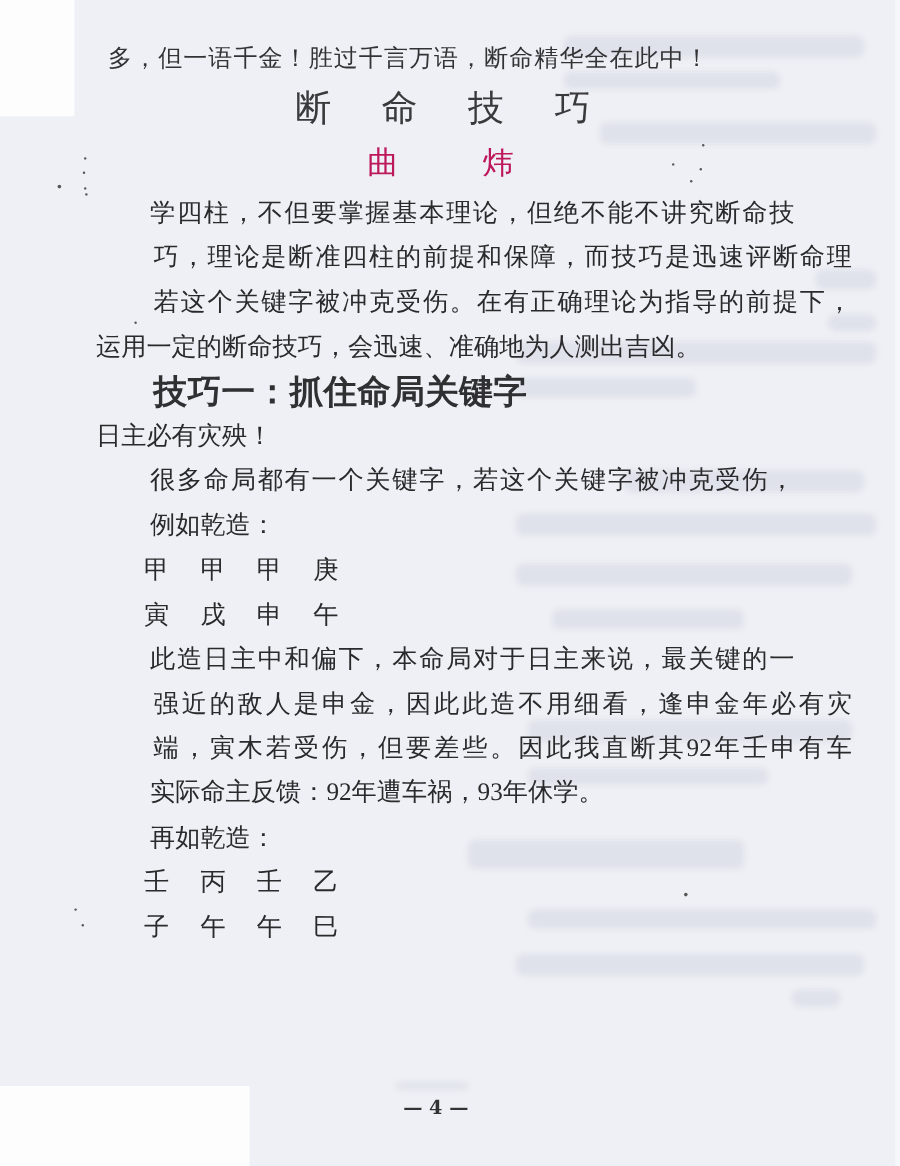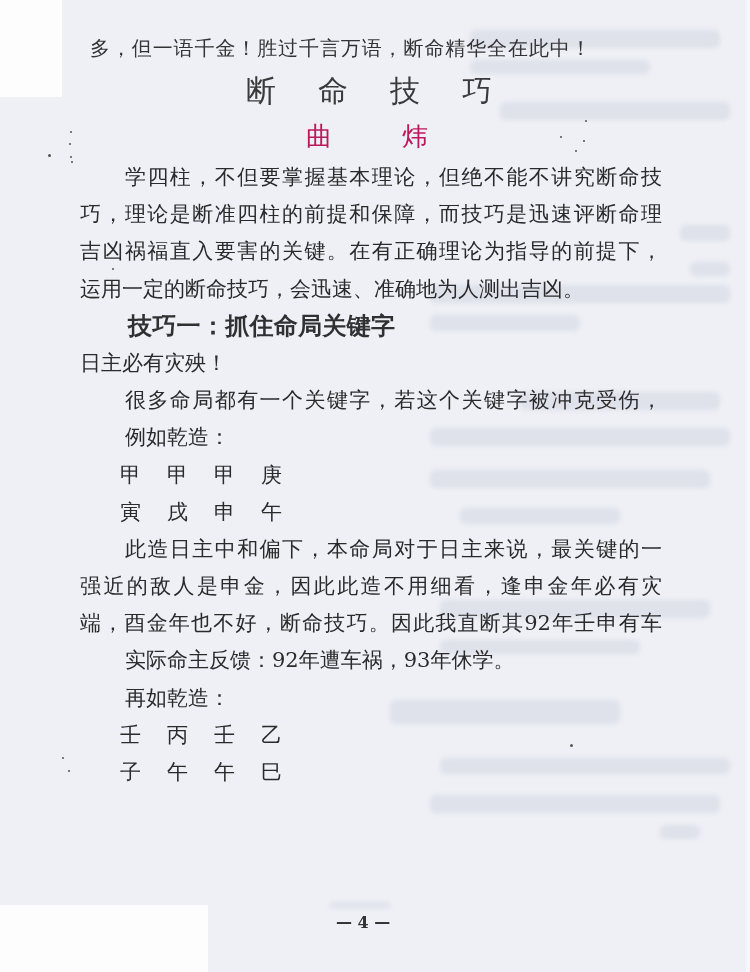--- a/index.html
+++ b/index.html
@@ -28,32 +28,32 @@
     }
     .author {
       position: absolute; left: 306px; top: 121px; height: 30px; line-height: 30px;
       font-family: "DejaVu Sans", "Liberation Sans", sans-serif;
       font-size: 26px; letter-spacing: 70px; white-space: nowrap; color: #be185d;
     }
 
     .body-block { position: absolute; left: 0; top: 159px; width: 750px; }
     .ln {
       height: 37.2px; line-height: 37.2px; font-size: 21px; white-space: nowrap;
-      box-sizing: border-box; position: relative;
+      box-sizing: border-box; position: relative; font-family: Liberation Serif, serif;
     }
     .ln span.t { display: inline-block; }
     .ind { padding-left: 125px; }
     .wrap { padding-left: 80px; }
     .full span.t { text-align: justify; text-align-last: justify; }
     .full.ind span.t { width: 537px; }
-    .full.wrap span.t { width: 582px; }
+    .full.wrap span.t { width: 582px; margin-left: 48px; }
 
     .heading {
       padding-left: 128px; font-family: "DejaVu Sans", "Liberation Sans", sans-serif;
-      font-size: 24px; font-weight: bold; color: #303033; letter-spacing: 0.3px;
+      font-size: 28px; font-weight: bold; color: #303033; letter-spacing: 0.3px;
     }
     .pillars { padding-left: 120px; }
     .pillars span.p { display: inline-block; width: 47px; font-size: 21px; }
 
     .page-num {
       position: absolute; left: 336px; top: 912px; height: 22px; line-height: 22px;
       font-size: 16px; font-weight: bold; color: #333; white-space: pre;
     }
   </style>
 </head>
@@ -96,39 +96,39 @@
 <div class="speck" style="left:68px;top:770px;"></div>
 <div class="speck" style="left:570px;top:744px;width:3px;height:3px;"></div>
 
 <div class="carry">多，但一语千金！胜过千言万语，断命精华全在此中！</div>
 <div class="title">断命技巧</div>
 <div class="author">曲炜</div>
 
 <div class="body-block">
   <div class="ln ind full"><span class="t">学四柱，不但要掌握基本理论，但绝不能不讲究断命技</span></div>
   <div class="ln wrap full"><span class="t">巧，理论是断准四柱的前提和保障，而技巧是迅速评断命理</span></div>
-  <div class="ln wrap full"><span class="t">吉凶祸福直入要害的关键。在有正确理论为指导的前提下，</span></div>
+  <div class="ln wrap full"><span class="t">若这个关键字被冲克受伤。在有正确理论为指导的前提下，</span></div>
   <div class="ln wrap"><span class="t">运用一定的断命技巧，会迅速、准确地为人测出吉凶。</span></div>
 
   <div class="ln heading">技巧一：抓住命局关键字</div>
 
   <div class="ln wrap"><span class="t">日主必有灾殃！</span></div>
   <div class="ln ind full"><span class="t">很多命局都有一个关键字，若这个关键字被冲克受伤，</span></div>
   <div class="ln ind"><span class="t">例如乾造：</span></div>
 
   <div class="ln pillars">
     <span class="p">甲</span><span class="p">甲</span><span class="p">甲</span><span class="p">庚</span>
   </div>
   <div class="ln pillars">
     <span class="p">寅</span><span class="p">戌</span><span class="p">申</span><span class="p">午</span>
   </div>
 
   <div class="ln ind full"><span class="t">此造日主中和偏下，本命局对于日主来说，最关键的一</span></div>
   <div class="ln wrap full"><span class="t">强近的敌人是申金，因此此造不用细看，逢申金年必有灾</span></div>
-  <div class="ln wrap full"><span class="t">端，酉金年也不好，断命技巧。因此我直断其92年壬申有车</span></div>
+  <div class="ln wrap full"><span class="t">端，寅木若受伤，但要差些。因此我直断其92年壬申有车</span></div>
 
   <div class="ln ind"><span class="t">实际命主反馈：92年遭车祸，93年休学。</span></div>
   <div class="ln ind"><span class="t">再如乾造：</span></div>
 
   <div class="ln pillars">
     <span class="p">壬</span><span class="p">丙</span><span class="p">壬</span><span class="p">乙</span>
   </div>
   <div class="ln pillars">
     <span class="p">子</span><span class="p">午</span><span class="p">午</span><span class="p">巳</span>
   </div>

